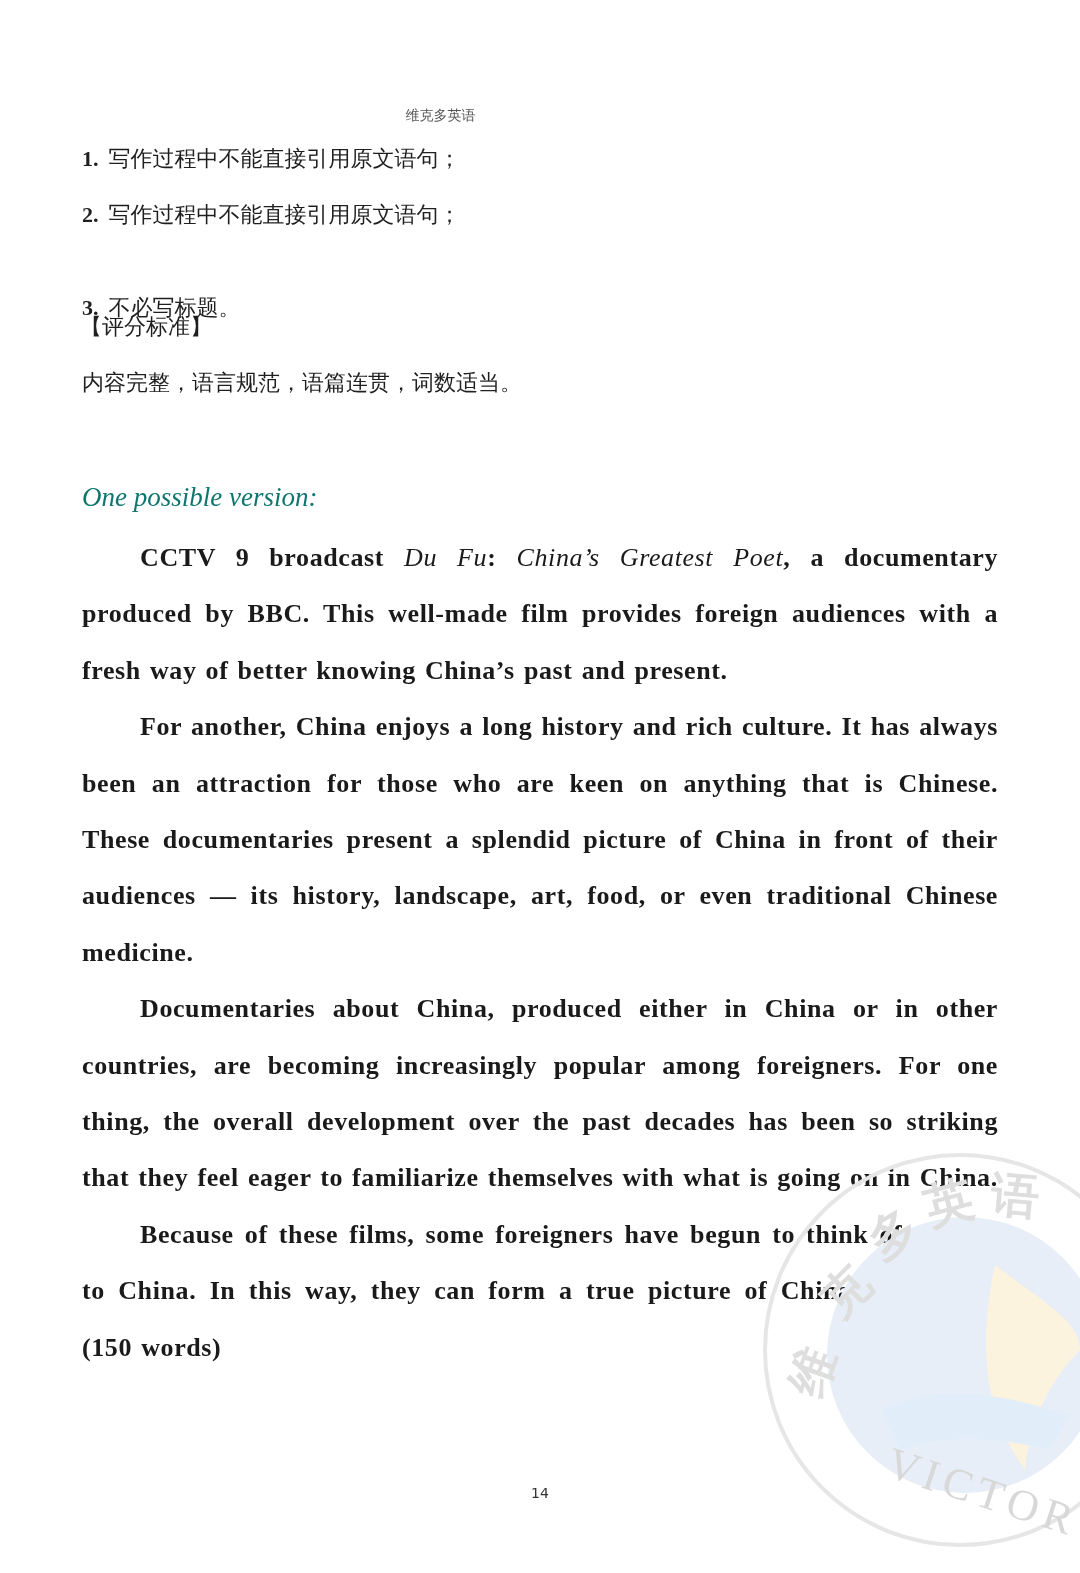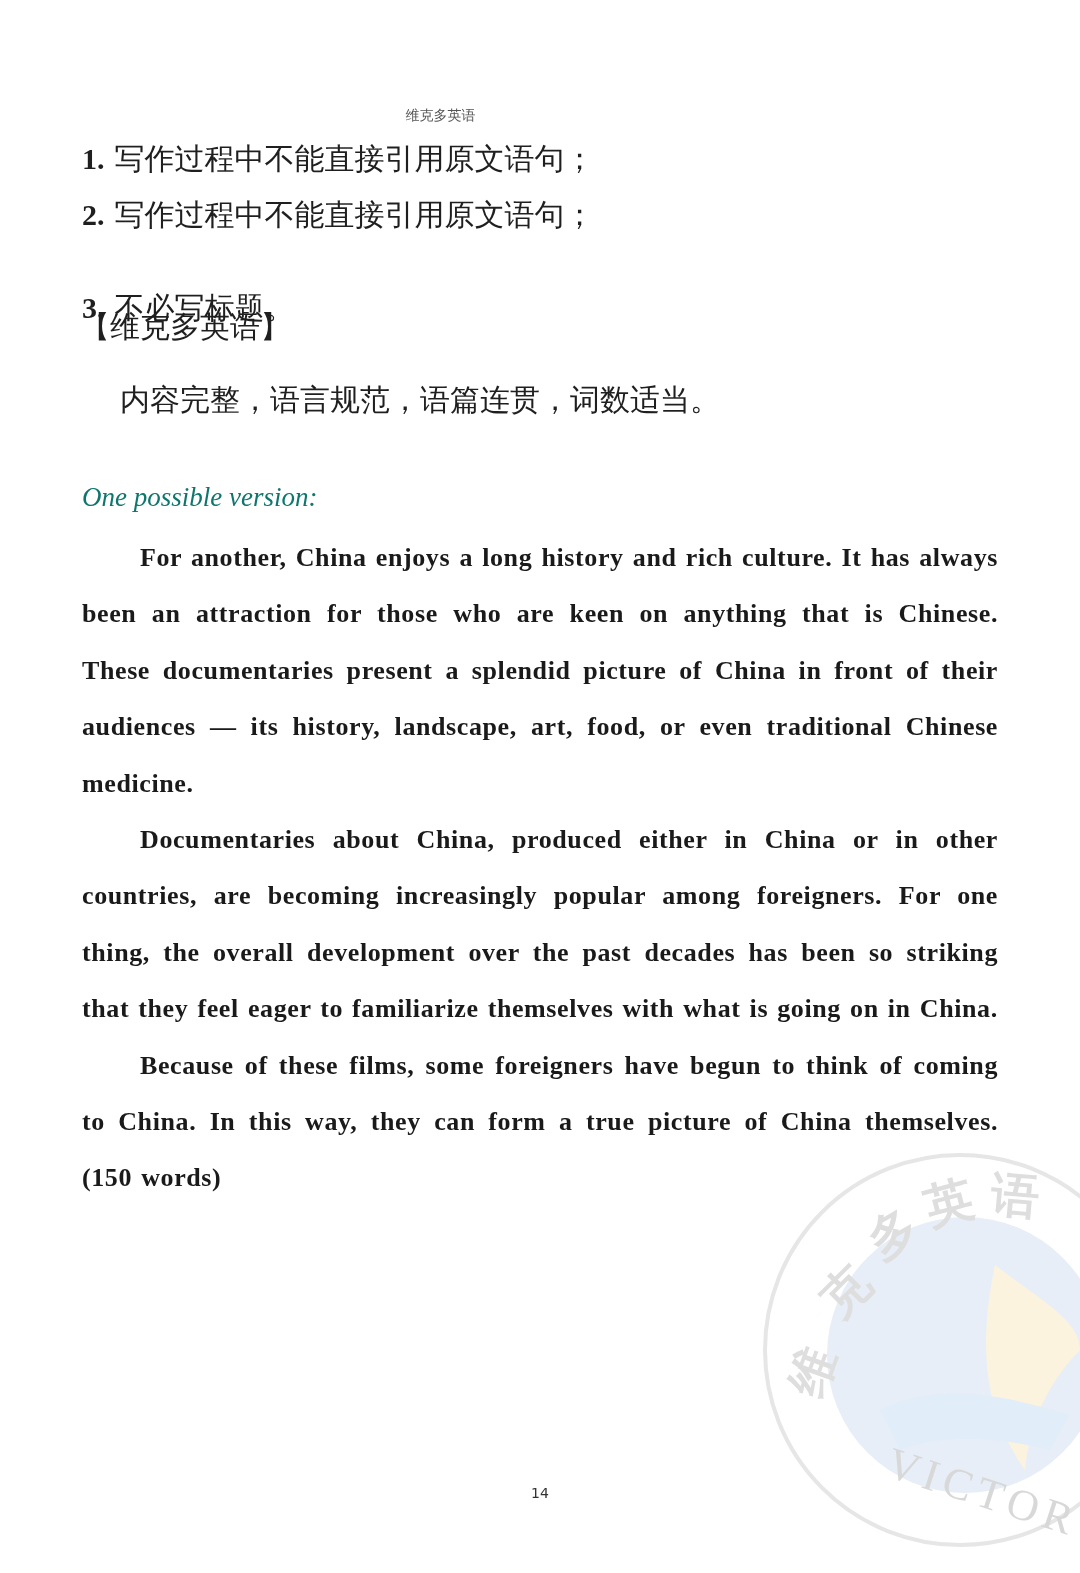--- a/index.html
+++ b/index.html
@@ -22,21 +22,21 @@
     width: 881px;
     text-align: center;
     font-family: "DejaVu Sans", sans-serif;
     font-size: 14px;
     color: #555;
   }
   .cn-line {
     position: absolute;
     left: 82px;
     font-family: "DejaVu Serif", "Liberation Serif", serif;
-    font-size: 30px;
+    font-size: 22px;
     line-height: 34px;
     color: #1f1f1f;
     white-space: nowrap;
   }
   .cn-line .num {
     font-family: "Liberation Serif", serif;
     font-weight: bold;
     margin-right: 10px;
   }
   .version-label {
@@ -99,26 +99,27 @@
 
 <div class="cn-line" style="top:142px;">
   <span class="num">1.</span><span>写作过程中不能直接引用原文语句；</span>
 </div>
 <div class="cn-line" style="top:198px;">
   <span class="num">2.</span><span>写作过程中不能直接引用原文语句；</span>
 </div>
 <div class="cn-line" style="top:254px;margin-top:37px;">
   <span class="num">3.</span><span>不必写标题。</span>
 </div>
-<div class="cn-line" style="top:310px; left:80px;">【维克多英语】</div>
-<div class="cn-line" style="top:383px;margin-left:38px;">内容完整，语言规范，语篇连贯，词数适当。</div>
+<div class="cn-line" style="top:310px; left:80px;">【评分标准】</div>
+<div class="cn-line" style="top:366px;">内容完整，语言规范，语篇连贯，词数适当。</div>
 
 <div class="version-label">One possible version:</div>
 
 <div class="essay">
+  <p><span>CCTV 9 broadcast </span><em>Du Fu</em><span>: </span><em>China’s Greatest Poet</em><span>, a documentary produced by BBC. This well-made film provides foreign audiences with a fresh way of better knowing China’s past and present.</span></p>
   <p>For another, China enjoys a long history and rich culture. It has always been an attraction for those who are keen on anything that is Chinese. These documentaries present a splendid picture of China in front of their audiences — its history, landscape, art, food, or even traditional Chinese medicine.</p>
   <p>Documentaries about China, produced either in China or in other countries, are becoming increasingly popular among foreigners. For one thing, the overall development over the past decades has been so striking that they feel eager to familiarize themselves with what is going on in China.</p>
   <p>Because of these films, some foreigners have begun to think of coming to China. In this way, they can form a true picture of China themselves. (150 words)</p>
 </div>
 
 <svg class="watermark" viewBox="0 0 400 400" xmlns="http://www.w3.org/2000/svg">
   <circle cx="200" cy="200" r="195" fill="none" stroke="#e6e6e6" stroke-width="4"></circle>
   <circle cx="205" cy="205" r="138" fill="#e7eef7"></circle>
   <path d="M 235 115 C 280 150, 320 170, 320 200 C 290 230, 270 270, 265 320 C 230 270, 215 210, 235 115 Z" fill="#fcf3df"></path>
   <path d="M 120 260 C 170 235, 230 240, 310 265 L 290 300 C 230 285, 180 285, 140 300 Z" fill="#e1edf8"></path>

